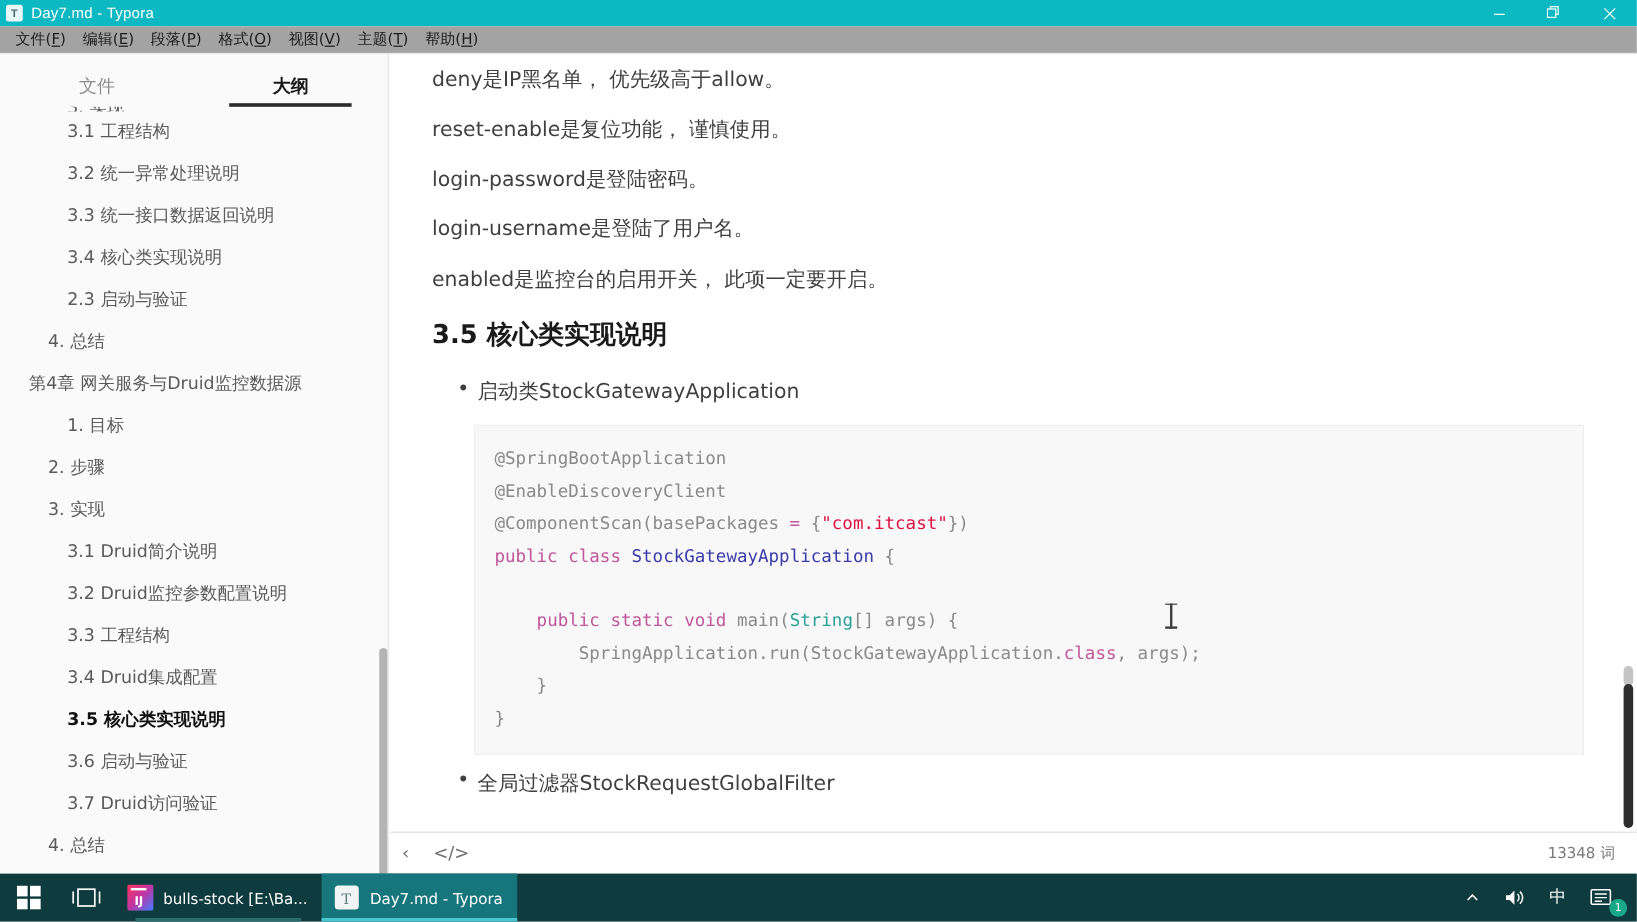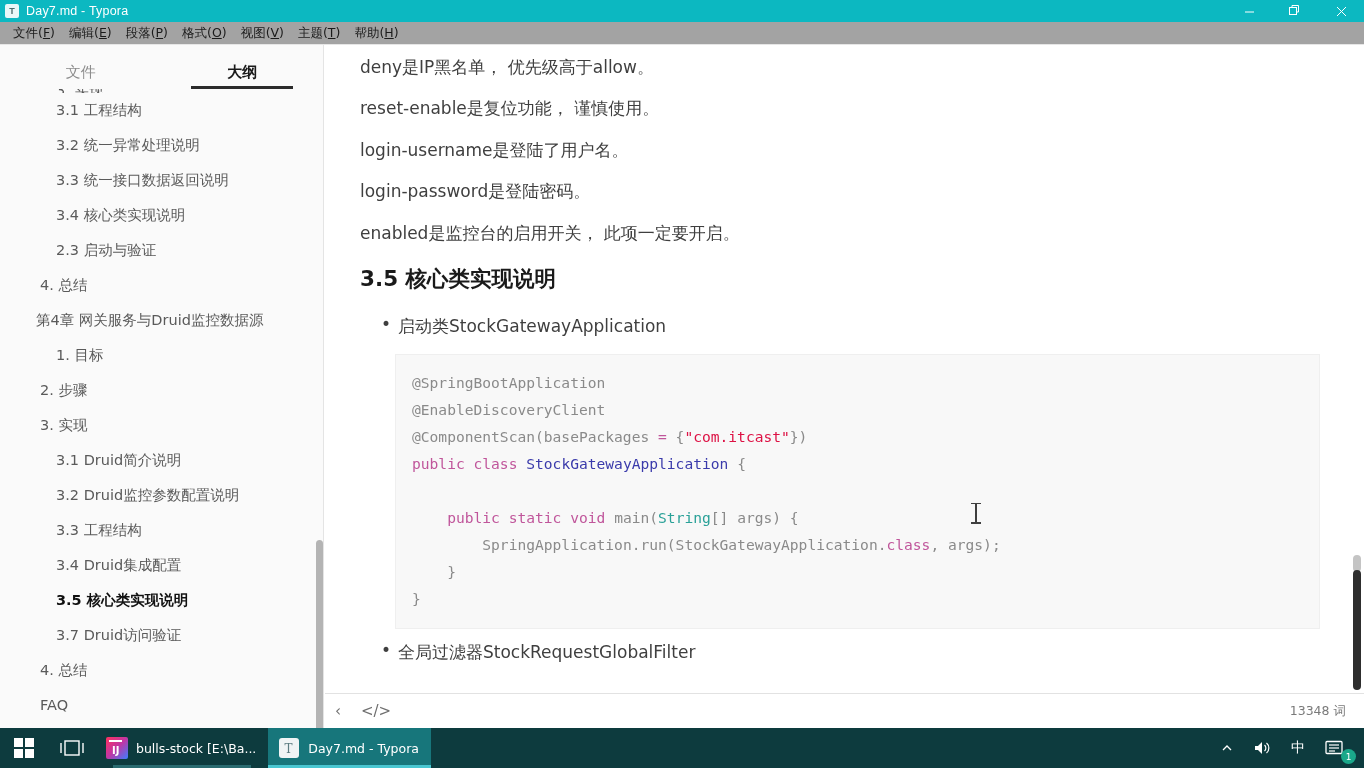--- a/index.html
+++ b/index.html
@@ -240,42 +240,43 @@
     <div class="side-tab active">大纲</div>
   </div>
   <div id="outline-list">
     <div class="ol-item lvl1 clipped">3. 实现</div>
     <div class="ol-item lvl1">3.1 工程结构</div>
     <div class="ol-item lvl1">3.2 统一异常处理说明</div>
     <div class="ol-item lvl1">3.3 统一接口数据返回说明</div>
     <div class="ol-item lvl1">3.4 核心类实现说明</div>
     <div class="ol-item lvl1">2.3 启动与验证</div>
     <div class="ol-item" style="padding-left:40px">4. 总结</div>
-    <div class="ol-item wrap" style="padding-left:36px;padding-right:40px">第4章 网关服务与Druid监控数据源</div>
+    <div class="ol-item wrap" style="padding-left:24px;padding-right:40px">第4章 网关服务与Druid监控数据源</div>
     <div class="ol-item" style="padding-left:56px">1. 目标</div>
     <div class="ol-item" style="padding-left:40px">2. 步骤</div>
     <div class="ol-item" style="padding-left:40px">3. 实现</div>
     <div class="ol-item lvl1">3.1 Druid简介说明</div>
     <div class="ol-item lvl1">3.2 Druid监控参数配置说明</div>
     <div class="ol-item lvl1">3.3 工程结构</div>
     <div class="ol-item lvl1">3.4 Druid集成配置</div>
     <div class="ol-item lvl1 active">3.5 核心类实现说明</div>
+    <div class="ol-item lvl1">3.6 启动与验证</div>
     <div class="ol-item lvl1">3.7 Druid访问验证</div>
     <div class="ol-item" style="padding-left:40px">4. 总结</div>
     <div class="ol-item" style="padding-left:40px">FAQ</div>
   </div>
   <div id="sidebar-scrollbar"></div>
 </div>
 
 <div id="main">
   <div id="doc">
     <p class="para" style="margin-top:12px">deny是IP黑名单， 优先级高于allow。</p>
     <p class="para">reset-enable是复位功能， 谨慎使用。</p>
+    <p class="para">login-password是登陆密码。</p>
     <p class="para">login-username是登陆了用户名。</p>
-    <p class="para">login-password是登陆密码。</p>
     <p class="para">enabled是监控台的启用开关， 此项一定要开启。</p>
 
     <h2 class="heading">3.5 核心类实现说明</h2>
 
     <ul class="bullets">
       <li>启动类StockGatewayApplication</li>
     </ul>
 
     <div id="code-block">
       <pre class="code"><span class="op">@SpringBootApplication</span>

